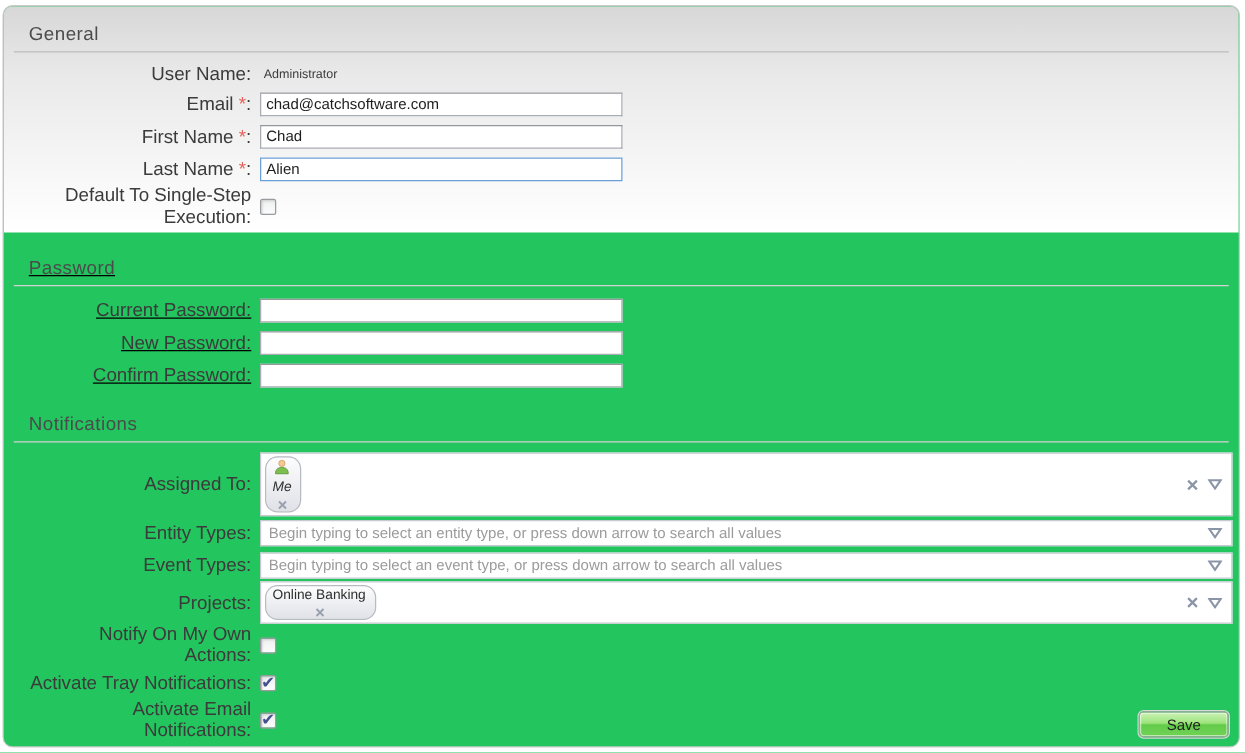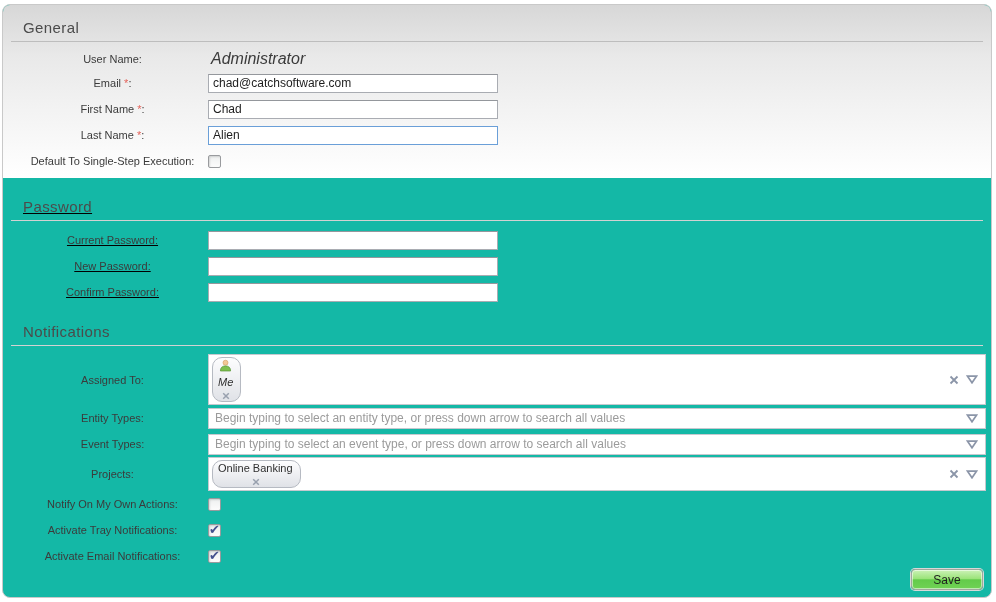--- a/index.html
+++ b/index.html
@@ -6,41 +6,41 @@
   html,body { margin:0; padding:0; }
   body {
     width: 996px; height: 602px; position: relative;
     background: #ffffff;
     font-family: "Liberation Sans", sans-serif;
   }
   .panel {
     position: absolute; left: 2px; top: 4px;
     width: 990px; height: 594px;
     border: 1px solid #c9c9c9; border-radius: 8px;
-    background: #14b8a6; overflow: hidden;
+    background: #22c55e; overflow: hidden;
   }
   
   .sec-general {
     background: linear-gradient(to bottom, #d7d7d7 0%, #e9e9e9 30%, #f9f9f9 80%, #ffffff 100%);
     padding-bottom: 4px;
   }
   .sec-head {
     margin: 0 8px; padding: 14px 0 5px 12px;
     font-size: 15px; color: #4b4b4b; letter-spacing: .4px;
   }
   .sec-general .sec-head { border-bottom: 1px solid #bdbdbd; }
   .sec-white .sec-head  { border-bottom: 1px solid #d2d2d2; }
   .form { padding-top: 6px; }
   
   .row { display: flex; align-items: center; min-height: 26px; }
   .row.tall { min-height: 30px; }
-  .lbl { width: 198px; flex: none; text-align: center; font-size: 11px; color: #3b3b3b; padding-left: 21px; }
+  .lbl { width: 198px; flex: none; text-align: right; font-size: 15px; color: #3b3b3b; padding-left: 21px; }
   .lbl .req { color: #e4635a; }
   .ctl { margin-left: 7px; flex: 1; display: flex; align-items: center; padding-right: 5px; }
-  .static-val { font-size: 16px; color: #3b3b3b; padding-left: 3px; font-style: italic; }
+  .static-val { font-size: 10px; color: #3b3b3b; padding-left: 3px; }
   
   input.txt {
     width: 290px; height: 19px; padding: 1px 4px;
     border: 1px solid #a9acb2; border-top-color: #94979c;
     font: 12px "Liberation Sans", sans-serif; color: #1d1d1d; background: #fff;
   }
   input.txt.focused { border: 1px solid #6a9fd8; }
   
   .cb {
     width: 13px; height: 13px; flex: none; position: relative;

